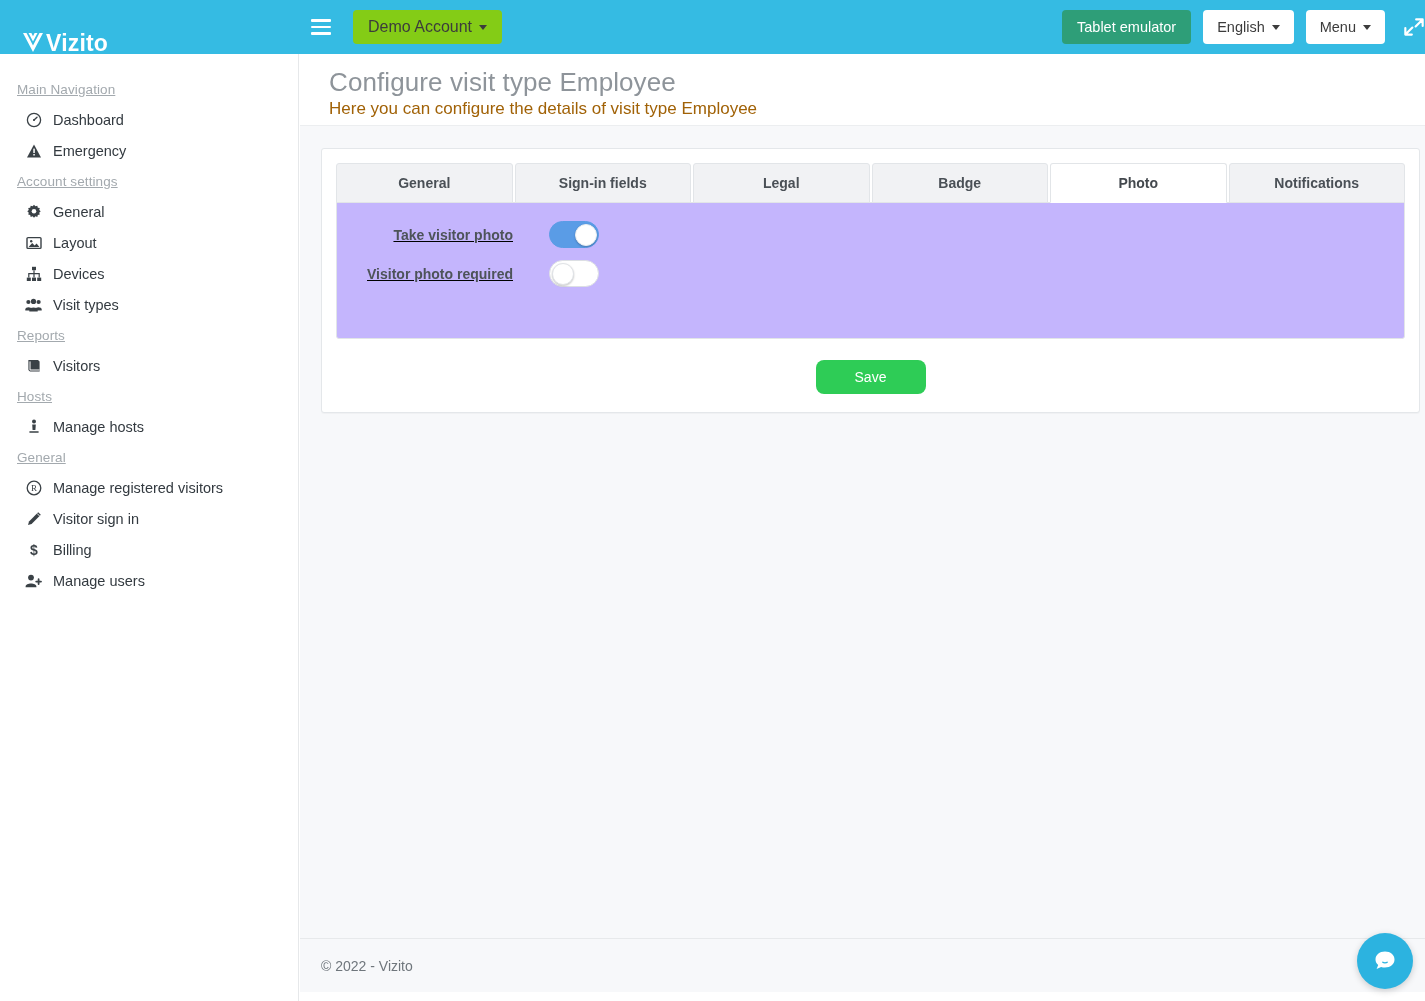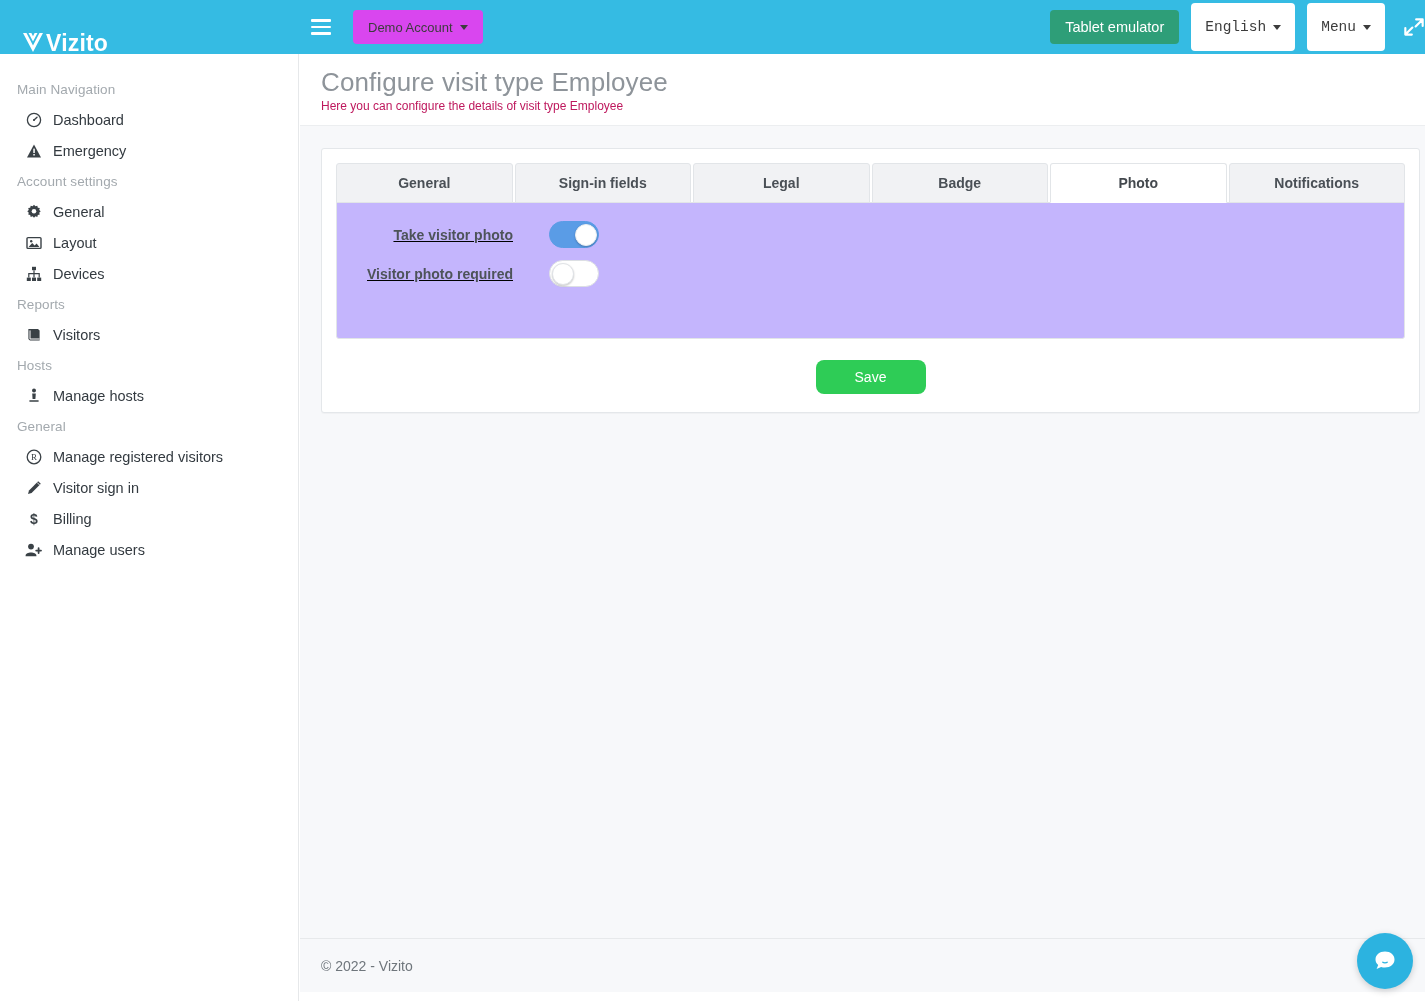--- a/index.html
+++ b/index.html
@@ -34,22 +34,22 @@
     width: 22px; height: 54px;
     margin-left: 12px;
     display: flex; flex-direction: column; justify-content: center; gap: 4px;
     cursor: pointer;
   }
   .hamburger span { display:block; height: 2.6px; background: #ffffff; border-radius: 1px; width: 20px; }
 
   .acct-btn {
     margin-left: 20px;
     height: 34px; padding: 12px 15px;
-    background: #d946ef; border: none; border-radius: 4px;
-    color: #3c3c3c; font-size: 13px; font-family: "Liberation Sans", sans-serif;
+    background: #84cc16; border: none; border-radius: 4px;
+    color: #3c3c3c; font-size: 16px; font-family: "Liberation Sans", sans-serif;
     display: flex; align-items: center; gap: 7px;
     cursor: pointer;
   }
   .caret {
     width: 0; height: 0;
     border-left: 4.5px solid transparent;
     border-right: 4.5px solid transparent;
     border-top: 5px solid #3c3c3c;
     display: inline-block;
   }
@@ -59,23 +59,23 @@
     display: flex; align-items: center; gap: 12px;
     padding-right: 6px;
   }
   .btn-emulator {
     height: 34px; padding: 0 15px;
     background: #2e9e78; border: none; border-radius: 4px;
     color: #ffffff; font-size: 14.5px; font-family: "Liberation Sans", sans-serif;
     display: flex; align-items: center; cursor: pointer; margin-left: 12px;
   }
   .btn-white {
-    height: 48px; padding: 0 14px;
+    height: 34px; padding: 0 14px;
     background: #ffffff; border: none; border-radius: 4px;
-    color: #3c3c3c; font-size: 14.5px; font-family: Liberation Mono, monospace;
+    color: #3c3c3c; font-size: 14.5px; font-family: Liberation Sans, sans-serif;
     display: flex; align-items: center; gap: 7px; cursor: pointer;
   }
   .expand-icon {
     width: 26px; height: 26px;
     margin-left: 4px; margin-right: -8px;
     cursor: pointer;
   }
 
   
   .sidebar {
@@ -83,20 +83,21 @@
     width: 299px; height: 947px;
     background: #ffffff;
     border-right: 1px solid #e6e8ea;
     padding-top: 20px;
     z-index: 20;
   }
   .nav-section {
     color: #a3a9ae; font-size: 13.5px;
     padding: 8px 0 7px 17px;
     letter-spacing: .1px;
+    text-decoration: underline;
   }
   .nav-item {
     display: flex; align-items: center;
     height: 31px;
     padding-left: 25px;
     color: #333a40; font-size: 14.5px;
     cursor: pointer;
     gap: 11px;
   }
   .nav-ico {
@@ -107,31 +108,31 @@
   .nav-ico svg { display:block; }
 
   
   .main {
     position: absolute; top: 54px; left: 300px;
     width: 1125px; height: 884px;
     background: #f7f8fa;
     overflow: hidden;
   }
   .page-head {
-    padding: 14px 0 0 21px;
+    padding: 14px 0 0 29px;
     background: #ffffff;
     height: 72px;
     border-bottom: 1px solid #eceef0;
   }
   .page-title {
     font-size: 26px; color: #8e949a; font-weight: 400;
     line-height: 1.08; letter-spacing: .1px;
   }
   .page-sub {
-    font-size: 12px; color: #be185d; margin-top: 3px;
+    font-size: 17px; color: #a16207; margin-top: 3px;
   }
 
   .card {
     margin: 22px 5px 0 21px;
     background: #ffffff;
     border: 1px solid #e4e7ea;
     border-radius: 3px;
     padding: 14px 14px 18px 14px;
     box-shadow: 0 1px 1px rgba(0,0,0,.03);
   }
@@ -315,20 +316,33 @@
       <svg width="16" height="16" viewBox="0 0 16 16">
           <rect x="6" y="0.8" width="4" height="3.4" fill="#3a4146"></rect>
           <rect x="0.8" y="11.6" width="4" height="3.4" fill="#3a4146"></rect>
           <rect x="6" y="11.6" width="4" height="3.4" fill="#3a4146"></rect>
           <rect x="11.2" y="11.6" width="4" height="3.4" fill="#3a4146"></rect>
           <path d="M8 4.2 L8 7.6 M2.8 11.6 L2.8 7.6 L13.2 7.6 L13.2 11.6 M8 7.6 L8 11.6" stroke="#3a4146" stroke-width="1.2" fill="none"></path>
         </svg>
     </span>
     <span>Devices</span>
   </div>
+  <div class="nav-item">
+    <span class="nav-ico">
+      <svg width="17" height="16" viewBox="0 0 17 16">
+          <circle cx="3.4" cy="5" r="2.1" fill="#3a4146"></circle>
+          <circle cx="13.6" cy="5" r="2.1" fill="#3a4146"></circle>
+          <circle cx="8.5" cy="4.4" r="2.6" fill="#3a4146"></circle>
+          <path d="M0.3 12.4 C0.3 9.6 6.7 9.6 6.7 12.4 L6.7 13.6 L0.3 13.6 Z" fill="#3a4146"></path>
+          <path d="M10.3 12.4 C10.3 9.6 16.7 9.6 16.7 12.4 L16.7 13.6 L10.3 13.6 Z" fill="#3a4146"></path>
+          <path d="M4.3 13 C4.3 9.7 12.7 9.7 12.7 13 L12.7 14.4 L4.3 14.4 Z" fill="#3a4146"></path>
+        </svg>
+    </span>
+    <span>Visit types</span>
+  </div>
 
   <div class="nav-section">Reports</div>
   <div class="nav-item">
     <span class="nav-ico">
       <svg width="16" height="16" viewBox="0 0 16 16">
           <path d="M2.4 2 L12 2 L13.6 3.4 L13.6 13.4 L4 13.4 L2.4 12 Z" fill="#3a4146"></path>
           <path d="M4 3.4 L4 12 L13.6 12" fill="none" stroke="#ffffff" stroke-width="1"></path>
         </svg>
     </span>
     <span>Visitors</span>

